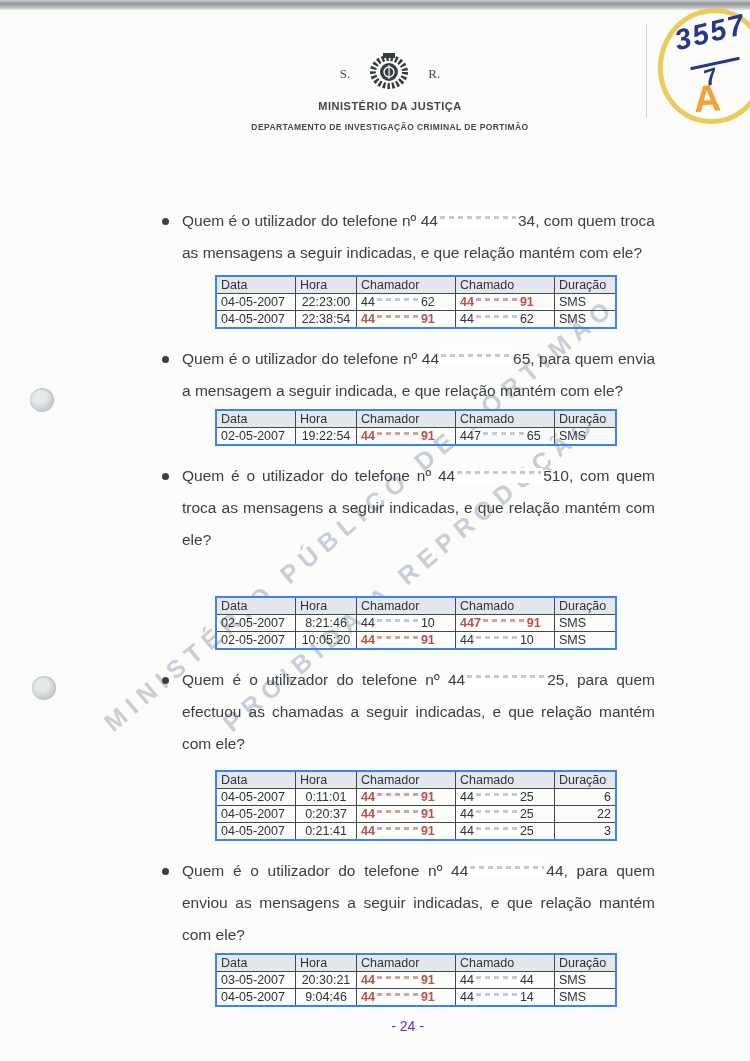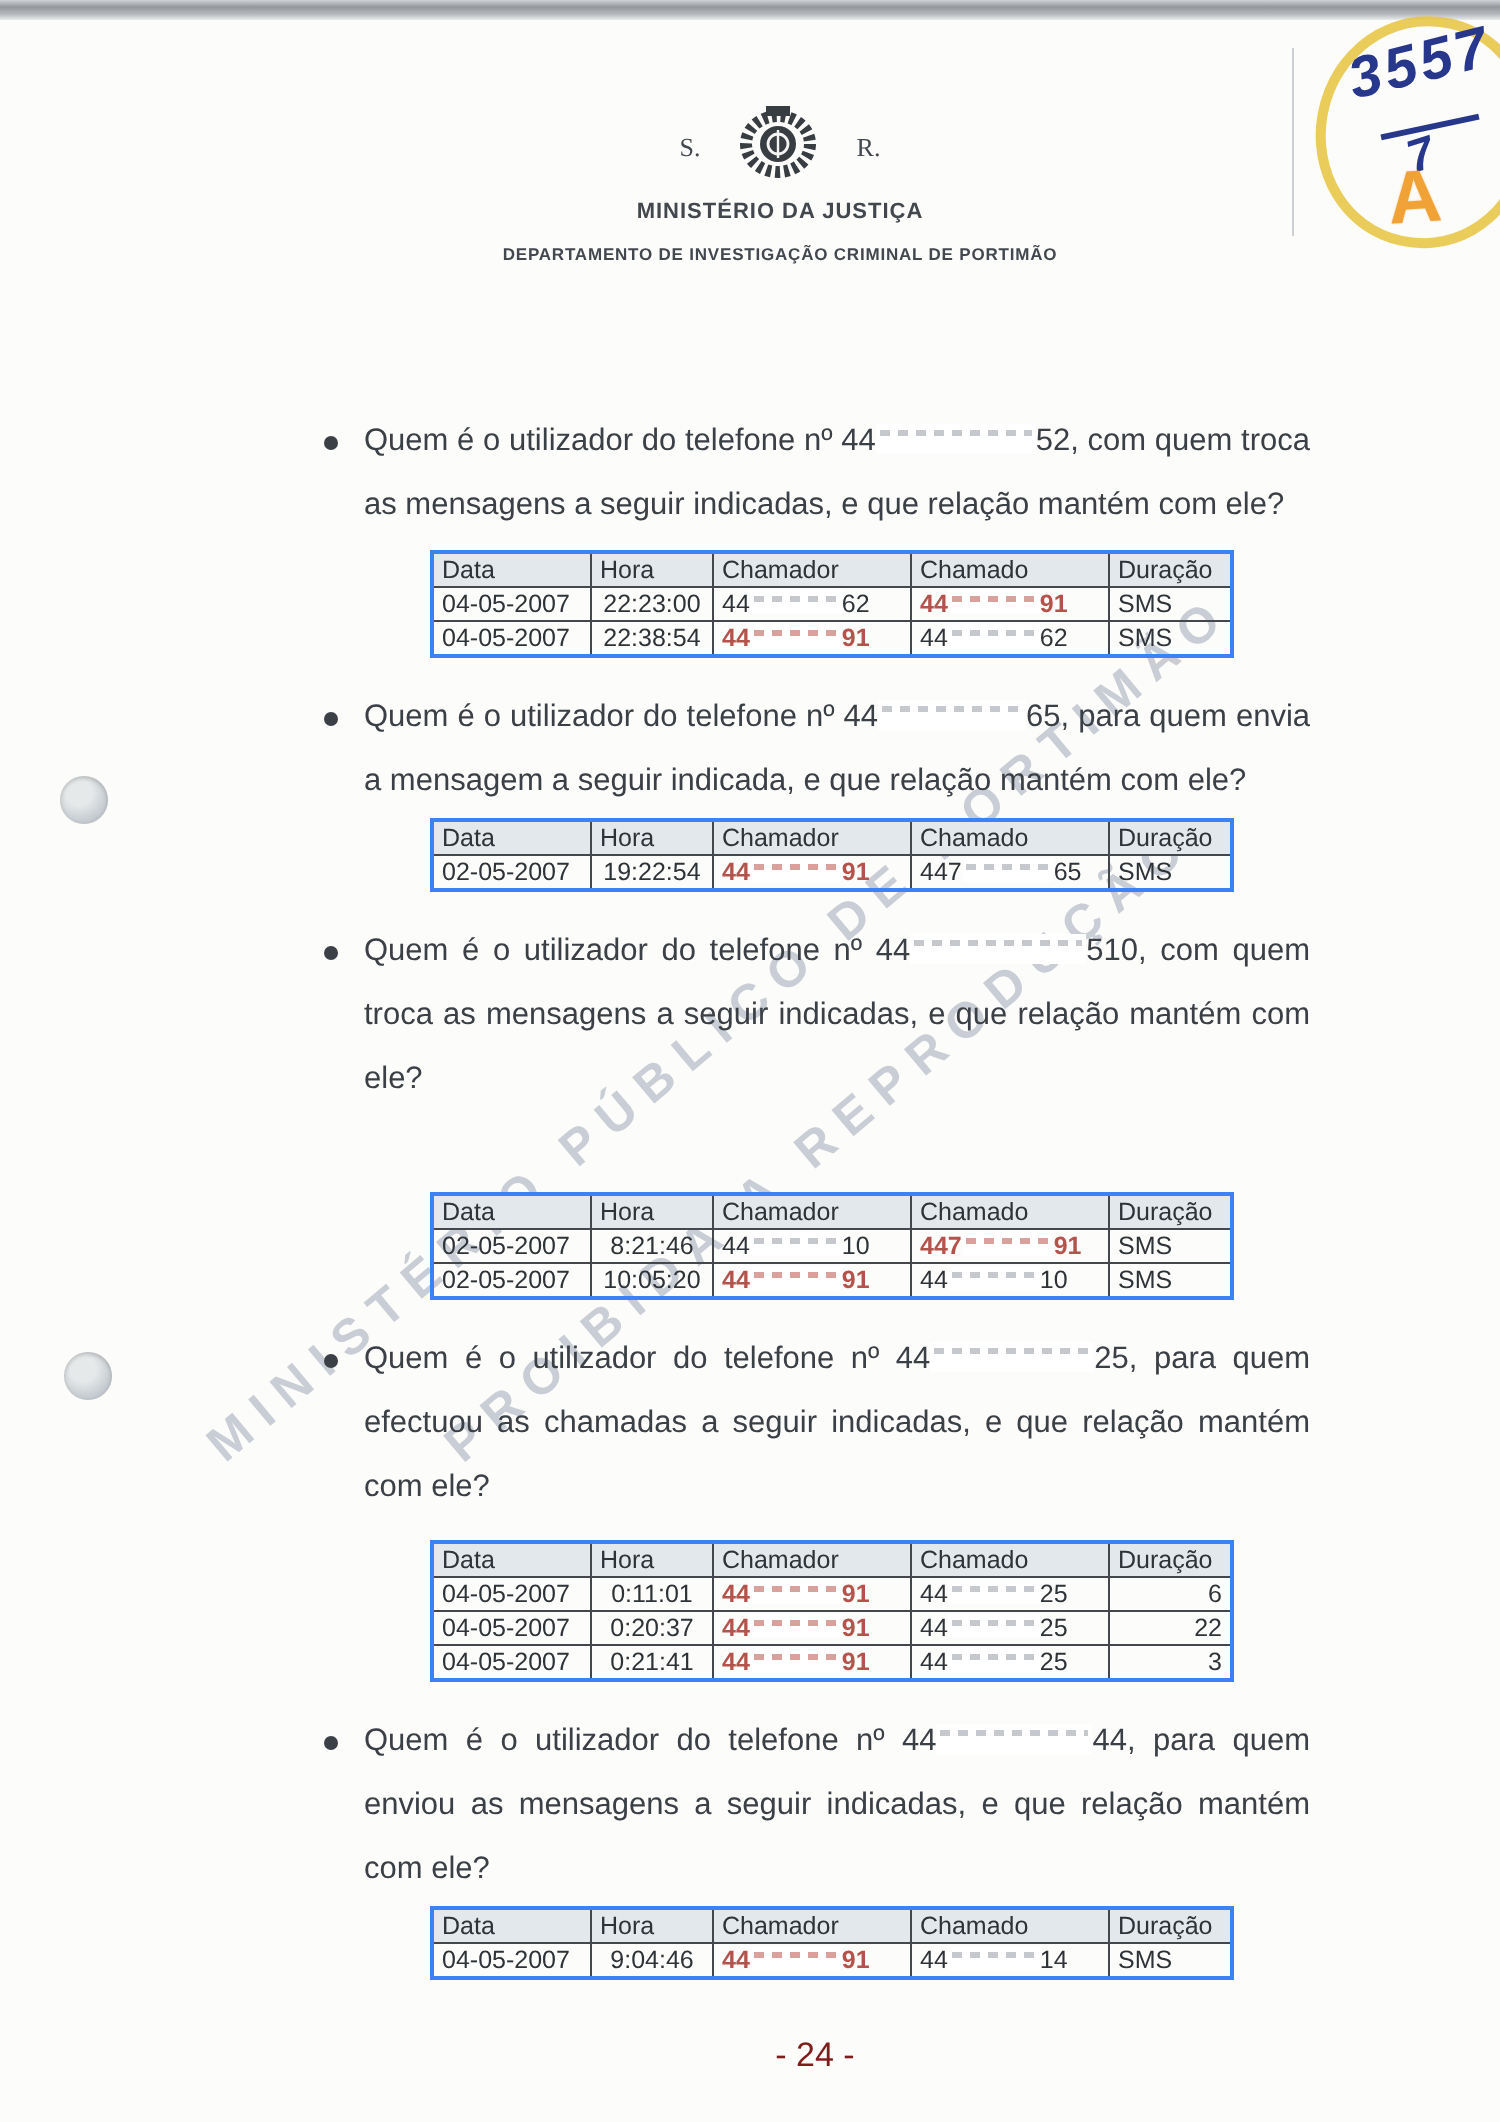--- a/index.html
+++ b/index.html
@@ -68,21 +68,21 @@
   table.calls{border:2px solid #3b82f6;}
   table.calls th{background:#e3e8ec;text-align:left;}
   .c-data{width:70px;} .c-hora{width:52px;text-align:center;}
   .c-chamador,.c-chamado{width:90px;margin-top:24px;}
   .c-dur{width:52px;} .c-dur.num{text-align:right;}
   .pnum .rd{height:12px;width:46px;vertical-align:-1px;}
   .pnum.redink{color:#b5524c;font-weight:bold;}
 
   
   #page-number{position:absolute;left:160px;top:1018px;width:495px;text-align:center;
-    font-size:17px;color:#7f1d1d;z-index:2;}
+    font-size:14px;color:#6d28d9;z-index:2;}
 </style>
 </head>
 <body>
 
 <div id="page">
 
   <div id="scan-edge"></div>
   <div id="paper-fold-line"></div>
 
   <div class="wm" id="wm1">MINISTÉRIO PÚBLICO DE PORTIMÃO</div>
@@ -111,21 +111,21 @@
 
   <div class="hand-circle"></div>
   <div class="hand-number">3557</div>
   <div class="hand-underline"></div>
   <div class="hand-check">7</div>
   <div class="hand-letter">A</div>
 
   <div id="content">
   <section class="question-block">
     <div class="q-text">
-      <span class="q-before">Quem é o utilizador do telefone nº </span><span class="phone"><span class="p-start">44</span><span class="rd q-rd" style="width: 80px;"></span><span class="p-end">52</span></span><span class="q-after">, com quem troca as mensagens a seguir indicadas, e que relação mantém com ele?</span>
+      <span class="q-before">Quem é o utilizador do telefone nº </span><span class="phone"><span class="p-start">44</span><span class="rd q-rd" style="width: 80px;"></span><span class="p-end">34</span></span><span class="q-after">, com quem troca as mensagens a seguir indicadas, e que relação mantém com ele?</span>
     </div>
     <table class="calls" style="margin-top: 6px;">
       <thead>
             <tr>
               <th>Data</th>
               <th>Hora</th>
               <th>Chamador</th>
               <th>Chamado</th>
               <th>Duração</th>
             </tr>
@@ -257,20 +257,27 @@
             <tr>
               <th>Data</th>
               <th>Hora</th>
               <th>Chamador</th>
               <th>Chamado</th>
               <th>Duração</th>
             </tr>
           </thead>
       <tbody>
             <tr>
+              <td class="c-data">03-05-2007</td>
+              <td class="c-hora">20:30:21</td>
+              <td class="c-chamador pnum redink"><span>44</span><span class="rd red-gap"></span><span>91</span></td>
+              <td class="c-chamado pnum"><span>44</span><span class="rd"></span><span>44</span></td>
+              <td class="c-dur">SMS</td>
+            </tr>
+            <tr>
               <td class="c-data">04-05-2007</td>
               <td class="c-hora">9:04:46</td>
               <td class="c-chamador pnum redink"><span>44</span><span class="rd red-gap"></span><span>91</span></td>
               <td class="c-chamado pnum"><span>44</span><span class="rd"></span><span>14</span></td>
               <td class="c-dur">SMS</td>
             </tr>
           </tbody>
     </table>
   </section>
 </div>

